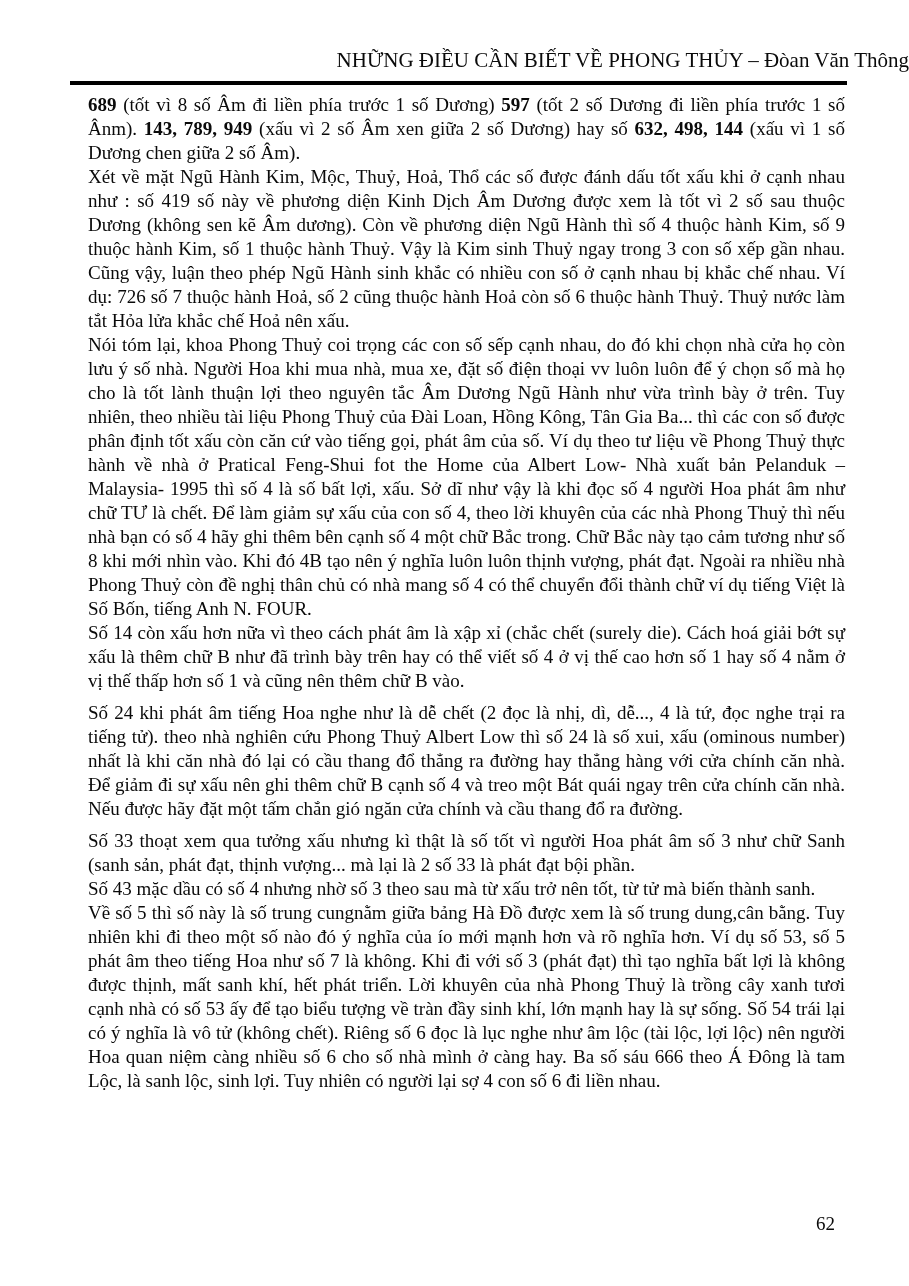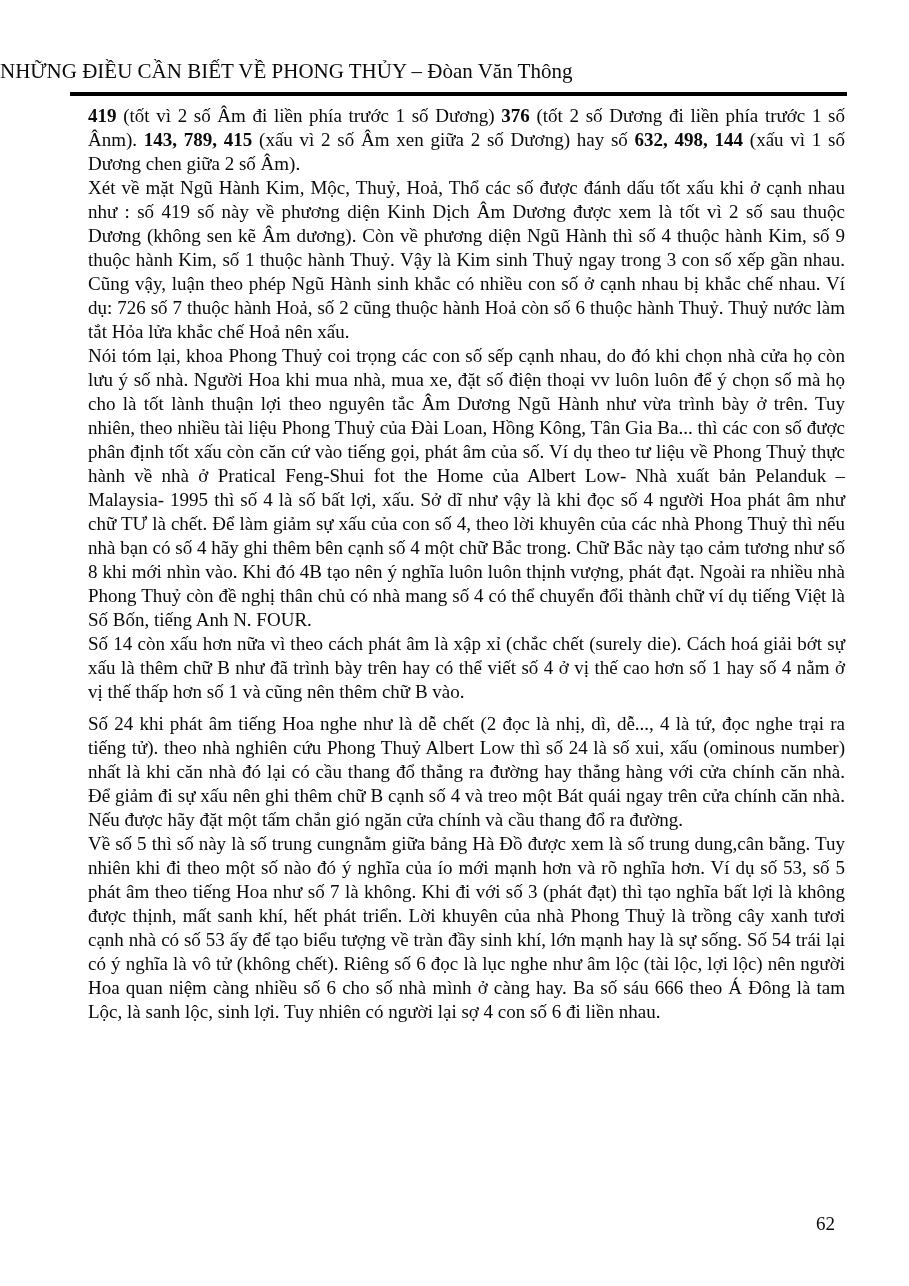--- a/index.html
+++ b/index.html
@@ -8,25 +8,24 @@
     width: 909px;
     height: 1286px;
     background: #ffffff;
     color: #0a0a0a;
     font-family: "Liberation Serif", "DejaVu Serif", serif;
     overflow: hidden;
     box-sizing: border-box;
   }
   .header-title {
     padding-top: 48px;
-    text-align: left;
+    text-align: right;
     font-size: 21px;
     line-height: 24px;
     white-space: nowrap;
-    margin-top: 11px;
   }
   .header-rule {
     height: 4px;
     background: #000000;
     margin: 9px 62px 0 70px;
   }
   .body-text {
     margin: 8px 64px 0 88px;
     font-size: 19px;
     line-height: 24px;
@@ -46,22 +45,24 @@
 </head>
 <body>
 
 <div class="page">
   <div class="header">
     <div class="header-title">NHỮNG ĐIỀU CẦN BIẾT VỀ PHONG THỦY – Đòan Văn Thông</div>
     <div class="header-rule"></div>
   </div>
 
   <div class="body-text">
-      <p><span class="b">419</span><span> (tốt vì 2 số Âm đi liền phía trước 1 số Dương) </span><span class="b">376</span><span> (tốt 2 số Dương đi liền phía trước 1 số Ânm). </span><span class="b">143, 789, 415</span><span> (xấu vì 2 số Âm xen giữa 2 số Dương) hay số </span><span class="b">632, 498, 144</span><span> (xấu vì 1 số Dương chen giữa 2 số Âm).</span></p>
+      <p><span class="b">689</span><span> (tốt vì 8 số Âm đi liền phía trước 1 số Dương) </span><span class="b">597</span><span> (tốt 2 số Dương đi liền phía trước 1 số Ânm). </span><span class="b">143, 789, 949</span><span> (xấu vì 2 số Âm xen giữa 2 số Dương) hay số </span><span class="b">632, 498, 144</span><span> (xấu vì 1 số Dương chen giữa 2 số Âm).</span></p>
       <p><span>Xét về mặt Ngũ Hành Kim, Mộc, Thuỷ, Hoả, Thổ các số được đánh dấu tốt xấu khi ở cạnh nhau như : số 419 số này về phương diện Kinh Dịch Âm Dương được xem là tốt vì 2 số sau thuộc Dương (không sen kẽ Âm dương). Còn về phương diện Ngũ Hành thì số 4 thuộc hành Kim, số 9 thuộc hành Kim, số 1 thuộc hành Thuỷ. Vậy là Kim sinh Thuỷ ngay trong 3 con số xếp gần nhau. Cũng vậy, luận theo phép Ngũ Hành sinh khắc có nhiều con số ở cạnh nhau bị khắc chế nhau. Ví dụ: 726 số 7 thuộc hành Hoả, số 2 cũng thuộc hành Hoả còn số 6 thuộc hành Thuỷ. Thuỷ nước làm tắt Hỏa lửa khắc chế Hoả nên xấu.</span></p>
       <p><span>Nói tóm lại, khoa Phong Thuỷ coi trọng các con số sếp cạnh nhau, do đó khi chọn nhà cửa họ còn lưu ý số nhà. Người Hoa khi mua nhà, mua xe, đặt số điện thoại vv luôn luôn để ý chọn số mà họ cho là tốt lành thuận lợi theo nguyên tắc Âm Dương Ngũ Hành như vừa trình bày ở trên. Tuy nhiên, theo nhiều tài liệu Phong Thuỷ của Đài Loan, Hồng Kông, Tân Gia Ba... thì các con số được phân định tốt xấu còn căn cứ vào tiếng gọi, phát âm của số. Ví dụ theo tư liệu về Phong Thuỷ thực hành về nhà ở Pratical Feng-Shui fot the Home của Albert Low- Nhà xuất bản Pelanduk – Malaysia- 1995 thì số 4 là số bất lợi, xấu. Sở dĩ như vậy là khi đọc số 4 người Hoa phát âm như chữ TƯ là chết. Để làm giảm sự xấu của con số 4, theo lời khuyên của các nhà Phong Thuỷ thì nếu nhà bạn có số 4 hãy ghi thêm bên cạnh số 4 một chữ Bắc trong. Chữ Bắc này tạo cảm tương như số 8 khi mới nhìn vào. Khi đó 4B tạo nên ý nghĩa luôn luôn thịnh vượng, phát đạt. Ngoài ra nhiều nhà Phong Thuỷ còn đề nghị thân chủ có nhà mang số 4 có thể chuyển đổi thành chữ ví dụ tiếng Việt là Số Bốn, tiếng Anh N. FOUR.</span></p>
       <p><span>Số 14 còn xấu hơn nữa vì theo cách phát âm là xập xỉ (chắc chết (surely die). Cách hoá giải bớt sự xấu là thêm chữ B như đã trình bày trên hay có thể viết số 4 ở vị thế cao hơn số 1 hay số 4 nằm ở vị thế thấp hơn số 1 và cũng nên thêm chữ B vào.</span></p>
       <p class="gap"><span>Số 24 khi phát âm tiếng Hoa nghe như là dễ chết (2 đọc là nhị, dì, dễ..., 4 là tứ, đọc nghe trại ra tiếng tử). theo nhà nghiên cứu Phong Thuỷ Albert Low thì số 24 là số xui, xấu (ominous number) nhất là khi căn nhà đó lại có cầu thang đổ thẳng ra đường hay thẳng hàng với cửa chính căn nhà. Để giảm đi sự xấu nên ghi thêm chữ B cạnh số 4 và treo một Bát quái ngay trên cửa chính căn nhà. Nếu được hãy đặt một tấm chắn gió ngăn cửa chính và cầu thang đổ ra đường.</span></p>
+      <p class="gap"><span>Số 33 thoạt xem qua tưởng xấu nhưng kì thật là số tốt vì người Hoa phát âm số 3 như chữ Sanh (sanh sản, phát đạt, thịnh vượng... mà lại là 2 số 33 là phát đạt bội phần.</span></p>
+      <p><span>Số 43 mặc dầu có số 4 nhưng nhờ số 3 theo sau mà từ xấu trở nên tốt, từ tử mà biến thành sanh.</span></p>
       <p><span>Về số 5 thì số này là số trung cungnằm giữa bảng Hà Đồ được xem là số trung dung,cân bằng. Tuy nhiên khi đi theo một số nào đó ý nghĩa của ío mới mạnh hơn và rõ nghĩa hơn. Ví dụ số 53, số 5 phát âm theo tiếng Hoa như số 7 là không. Khi đi với số 3 (phát đạt) thì tạo nghĩa bất lợi là không được thịnh, mất sanh khí, hết phát triển. Lời khuyên của nhà Phong Thuỷ là trồng cây xanh tươi cạnh nhà có số 53 ấy để tạo biểu tượng về tràn đầy sinh khí, lớn mạnh hay là sự sống. Số 54 trái lại có ý nghĩa là vô tử (không chết). Riêng số 6 đọc là lục nghe như âm lộc (tài lộc, lợi lộc) nên người Hoa quan niệm càng nhiều số 6 cho số nhà mình ở càng hay. Ba số sáu 666 theo Á Đông là tam Lộc, là sanh lộc, sinh lợi. Tuy nhiên có người lại sợ 4 con số 6 đi liền nhau.</span></p>
     </div>
 
   <div class="page-number">62</div>
 </div>
 
 </body></html>

